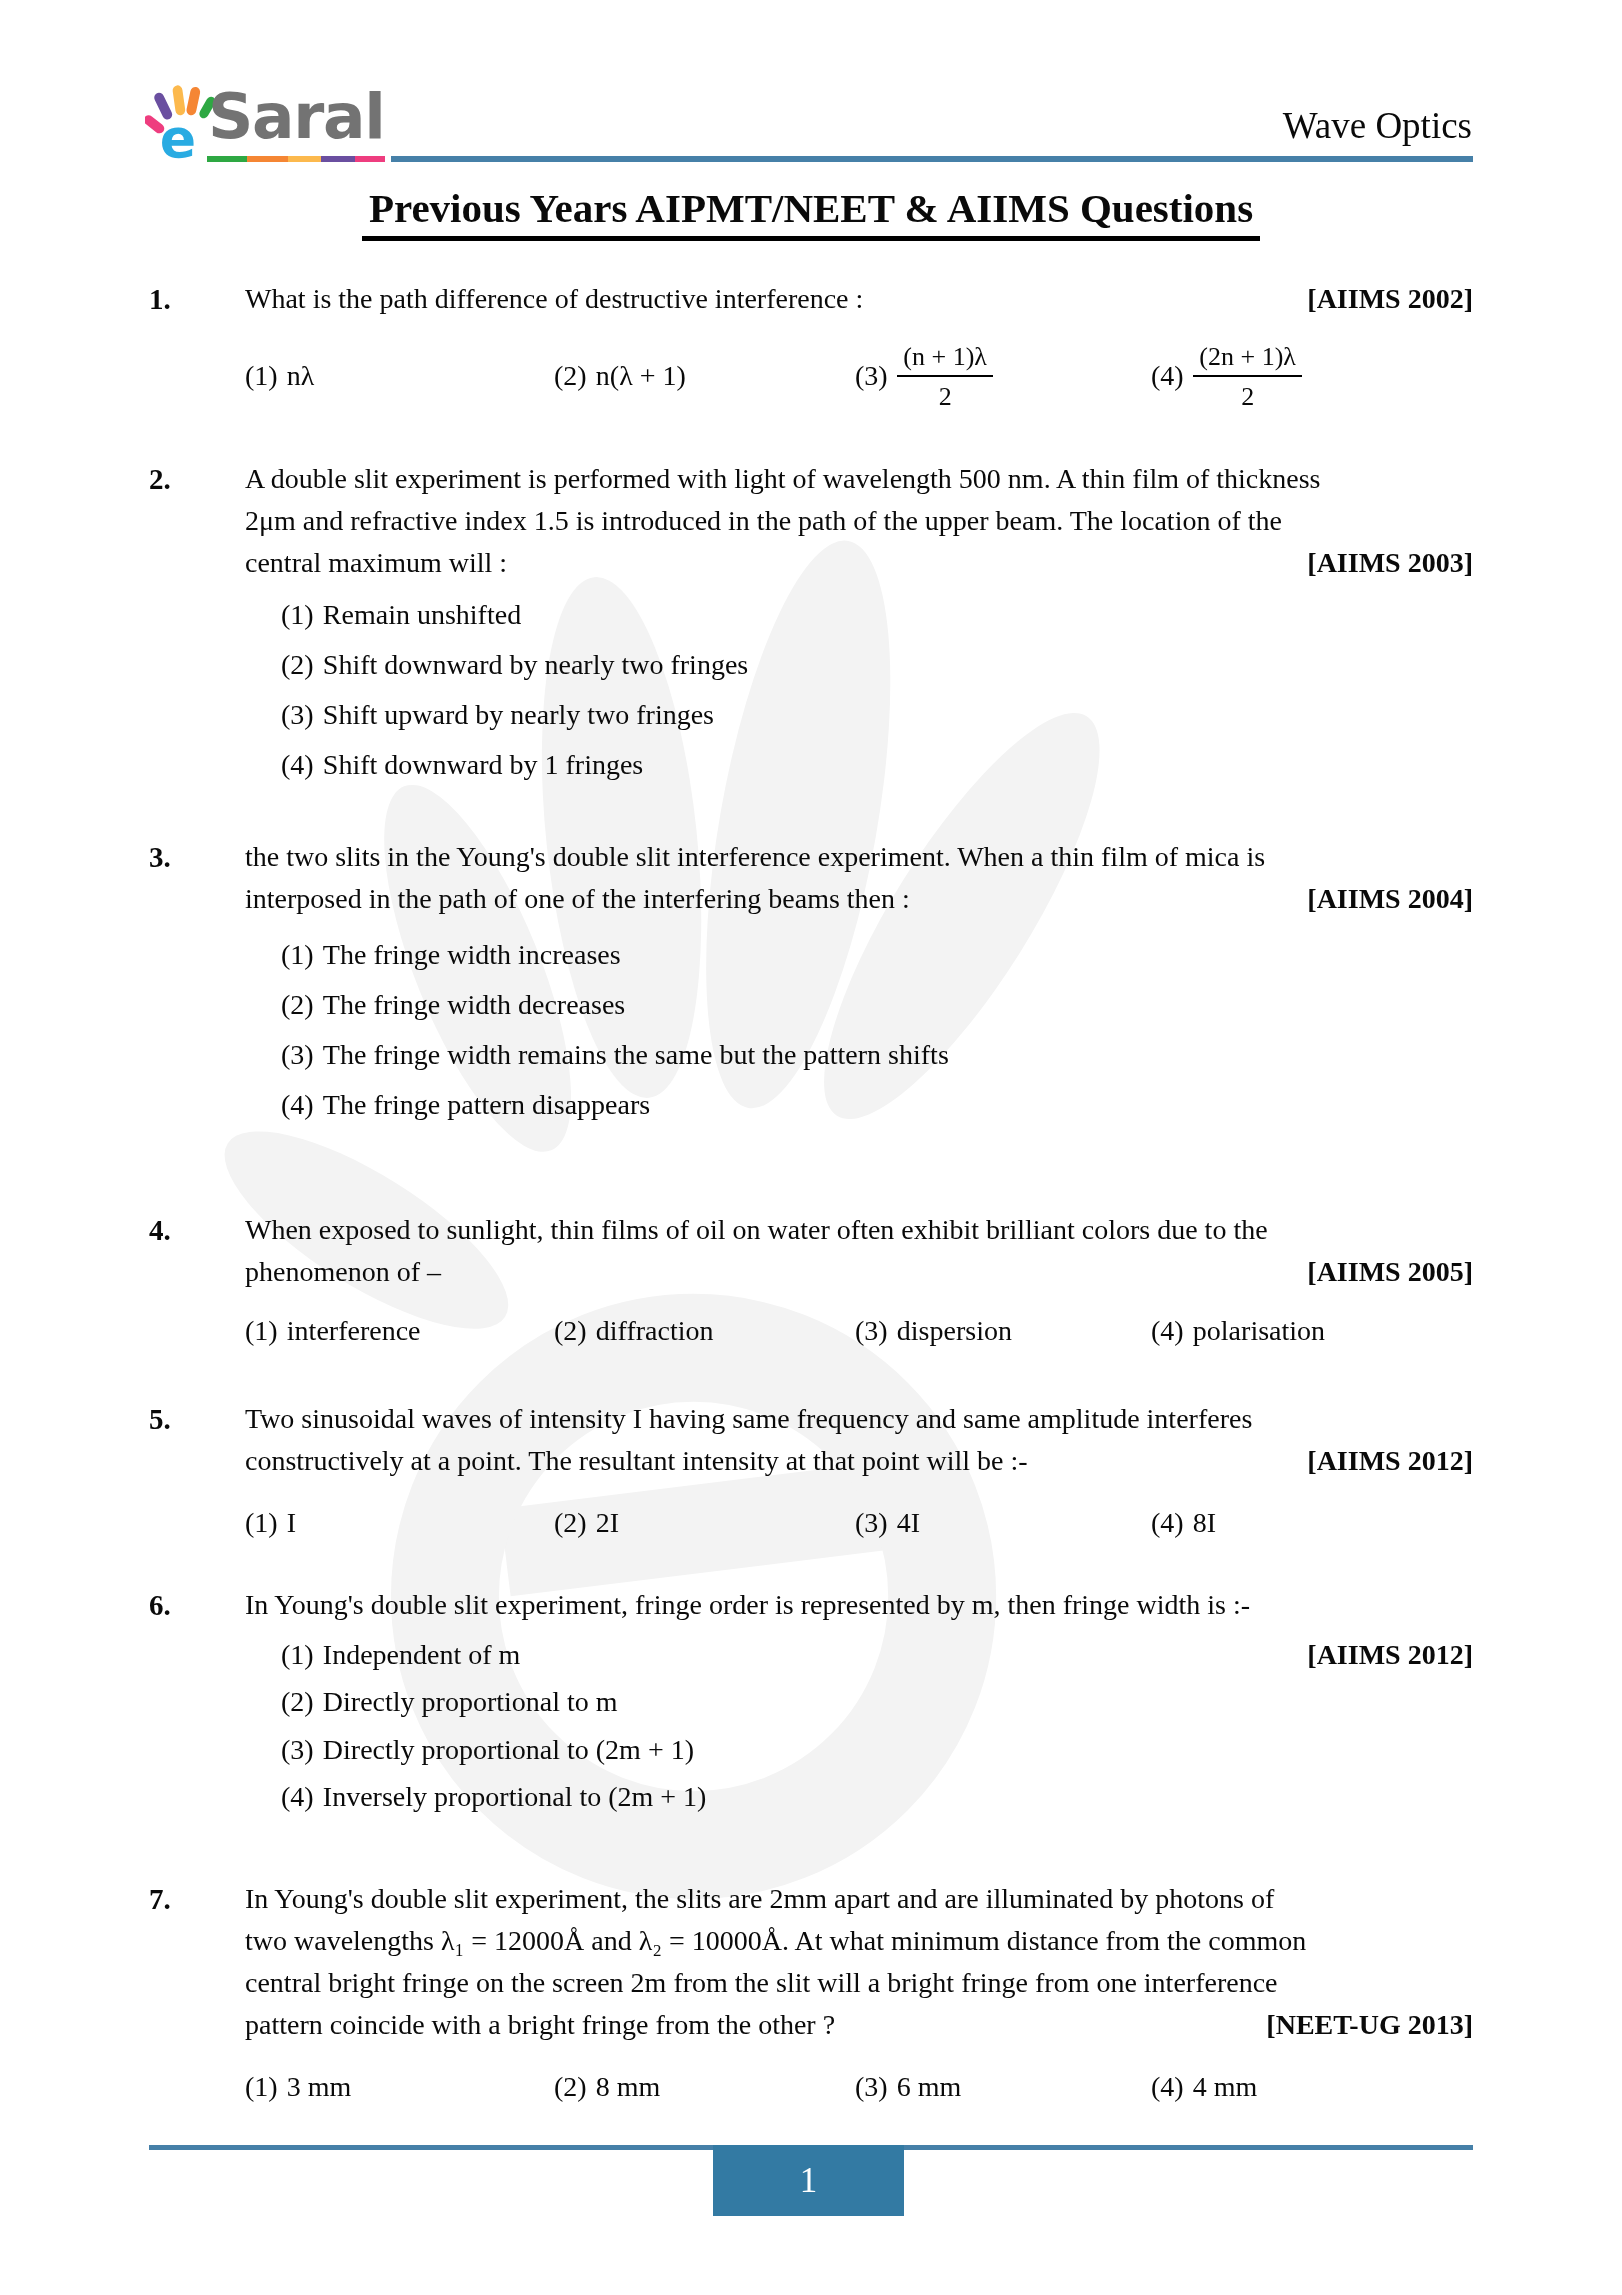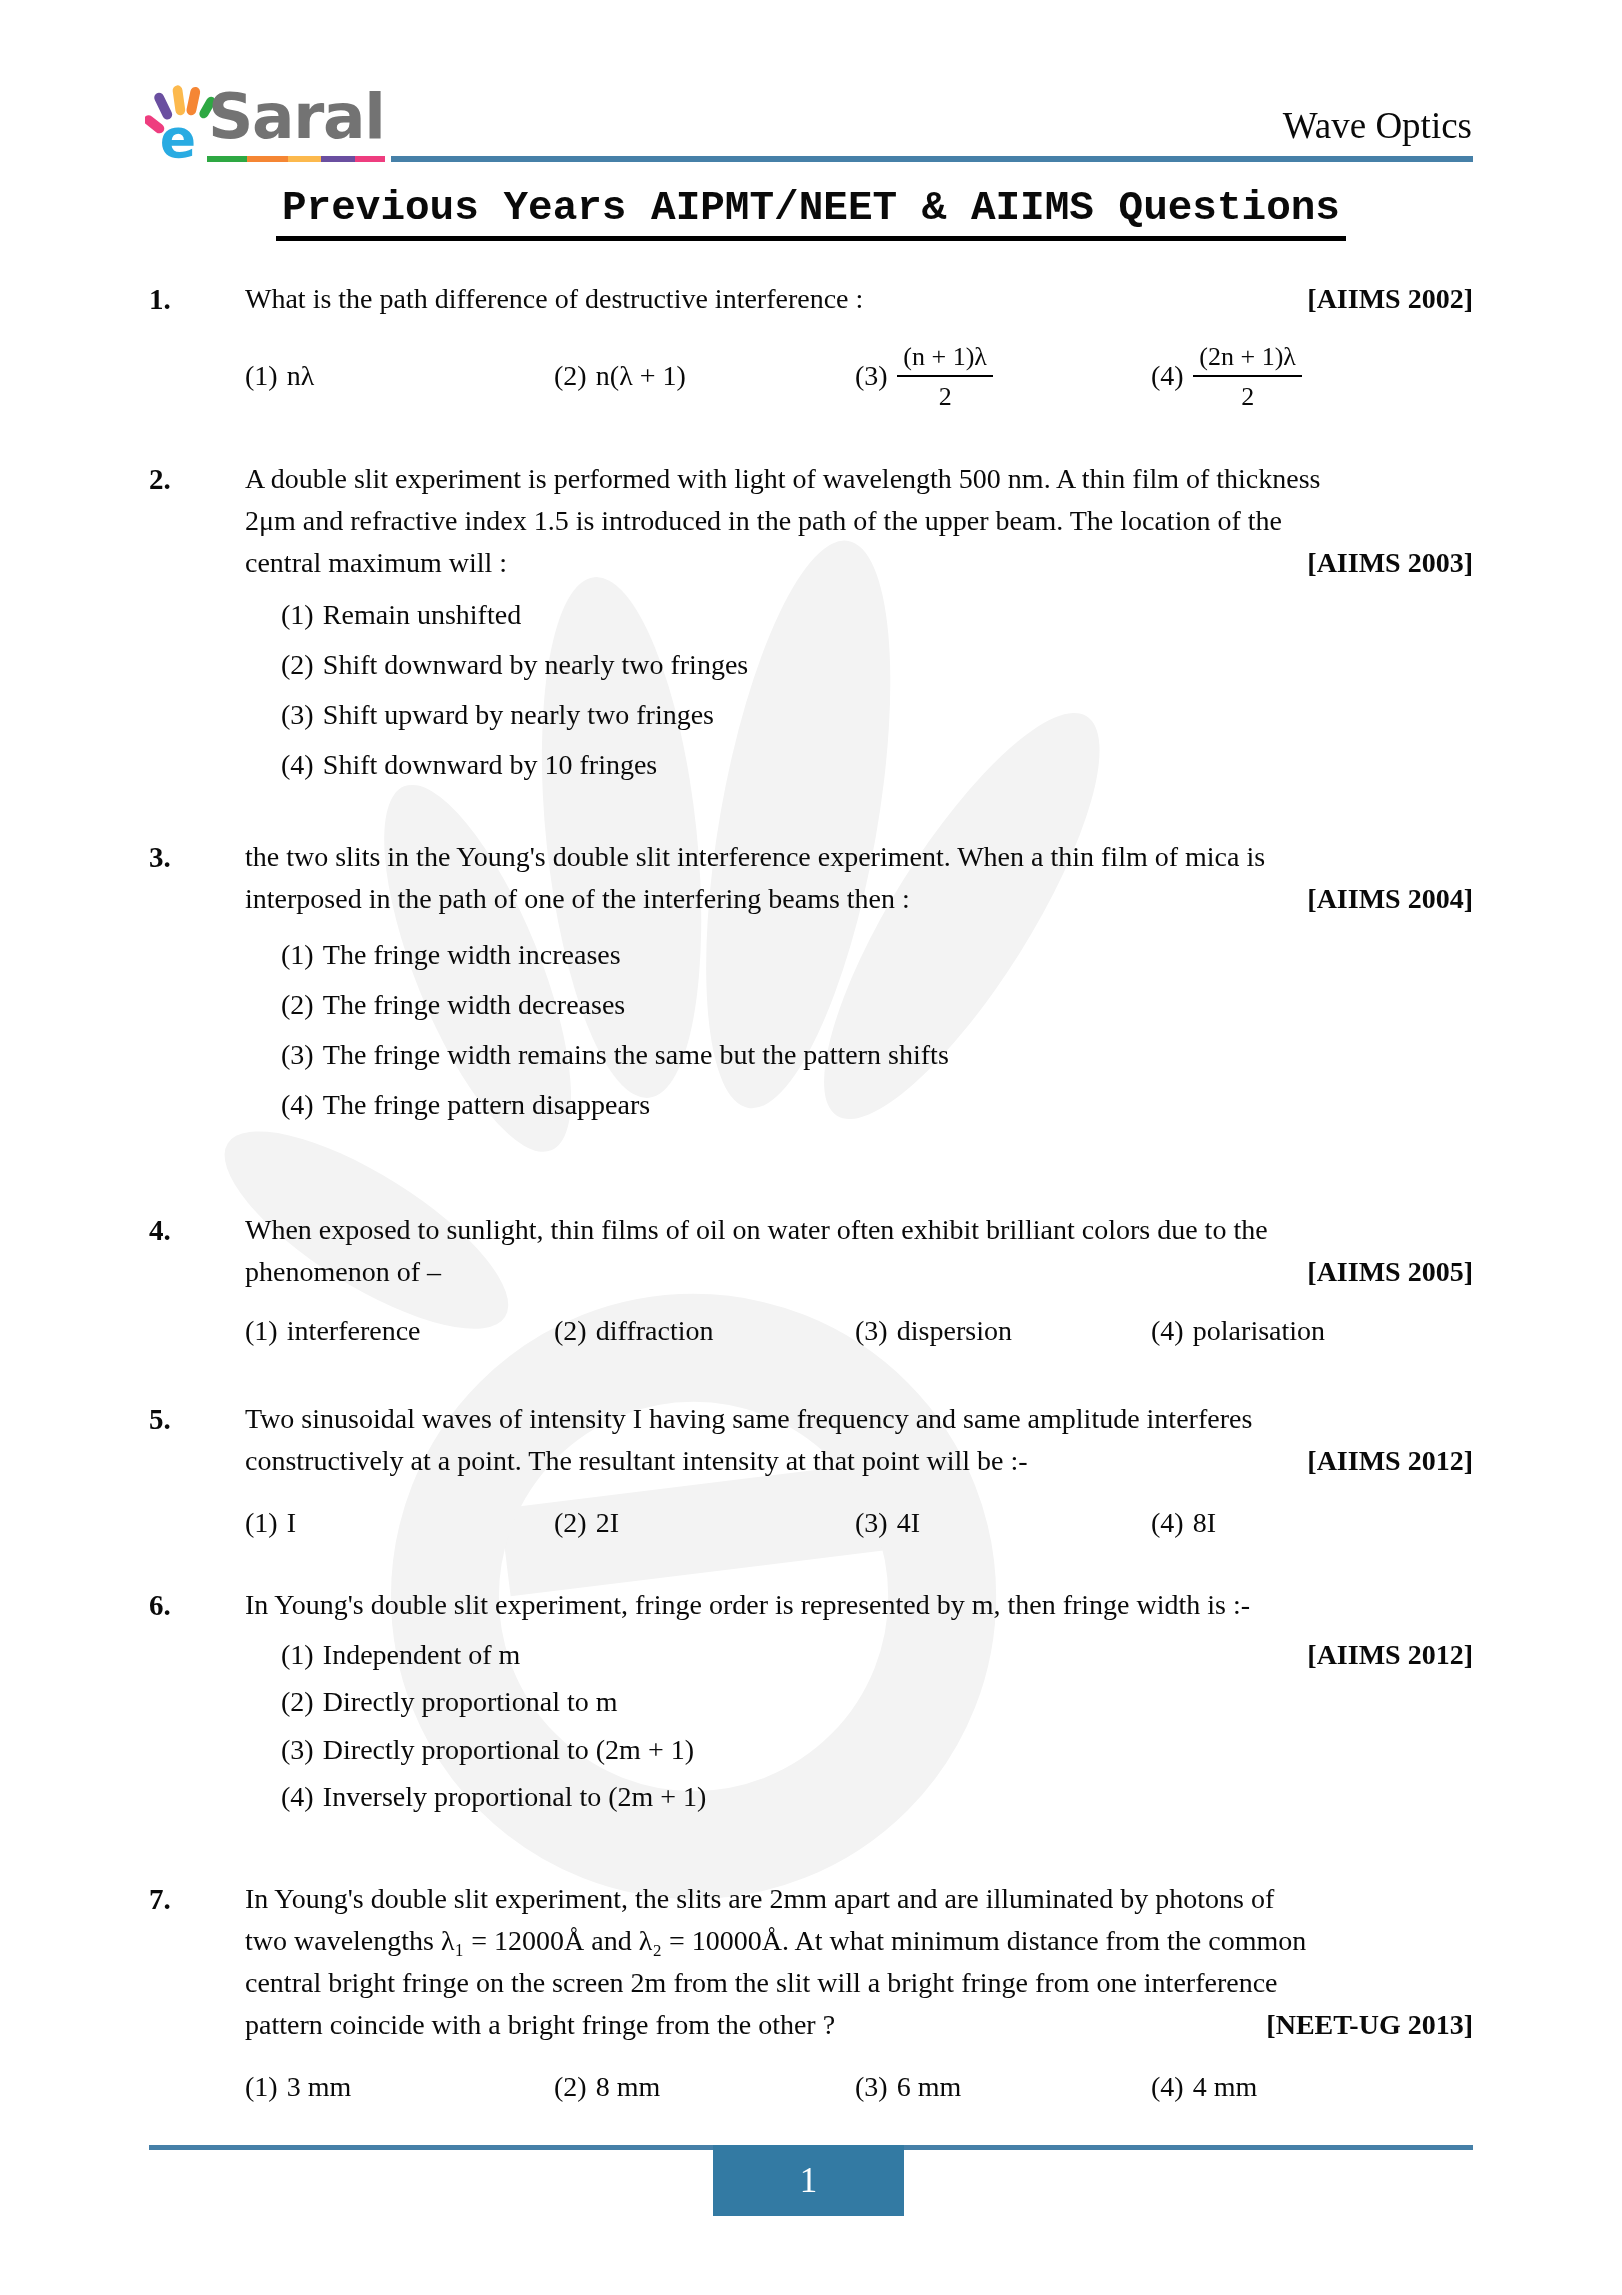--- a/index.html
+++ b/index.html
@@ -15,21 +15,21 @@
   .subject{position:absolute;right:150px;top:106px;font-size:37px;line-height:39px;white-space:nowrap;}
   .rule-seg{position:absolute;top:156px;height:5.9px;}
   .seg-green{left:207px;width:41px;background:#2ea843;}
   .seg-orange{left:247px;width:41px;background:#f58634;}
   .seg-yellow{left:288px;width:33px;background:#fcb94d;}
   .seg-purple{left:321px;width:34px;background:#6a4fa0;}
   .seg-pink{left:355px;width:30px;background:#ee3d7f;}
   .seg-blue{left:391px;width:1082px;background:#4680a8;}
 
   
-  .title-wrap{position:absolute;left:0;right:0;top:185px;text-align:center;font-family:Liberation Mono, monospace;}
+  .title-wrap{position:absolute;left:0;right:0;top:185px;text-align:center;}
   .page-title{display:inline-block;font-size:41px;line-height:46px;font-weight:bold;
               border-bottom:5.9px solid #000;padding:0 6.5px 5.2px 6.5px;white-space:nowrap;}
 
   
   .question{position:absolute;left:149px;right:149px;display:flex;}
   .qnum{width:96px;flex:0 0 96px;font-weight:bold;font-size:29px;line-height:42px;}
   .qbody{flex:1;min-width:0;}
   .qline{font-size:28px;line-height:42px;white-space:nowrap;}
   .with-tag{display:flex;justify-content:space-between;align-items:baseline;}
   .qtag{font-weight:bold;font-size:28px;white-space:nowrap;}
@@ -144,21 +144,21 @@
           <div class="opt">
             <span class="olabel">(1)</span><span>Remain unshifted</span>
           </div>
           <div class="opt">
             <span class="olabel">(2)</span><span>Shift downward by nearly two fringes</span>
           </div>
           <div class="opt">
             <span class="olabel">(3)</span><span>Shift upward by nearly two fringes</span>
           </div>
           <div class="opt">
-            <span class="olabel">(4)</span><span>Shift downward by 10 fringes</span>
+            <span class="olabel">(4)</span><span>Shift downward by 1 fringes</span>
           </div>
         </div>
       </div>
     </div>
 
     <div class="question q3">
       <div class="qnum">3.</div>
       <div class="qbody q-stack">
         <div class="qline">the two slits in the Young's double slit interference experiment. When a thin film of mica is</div>
         <div class="qline with-tag">

